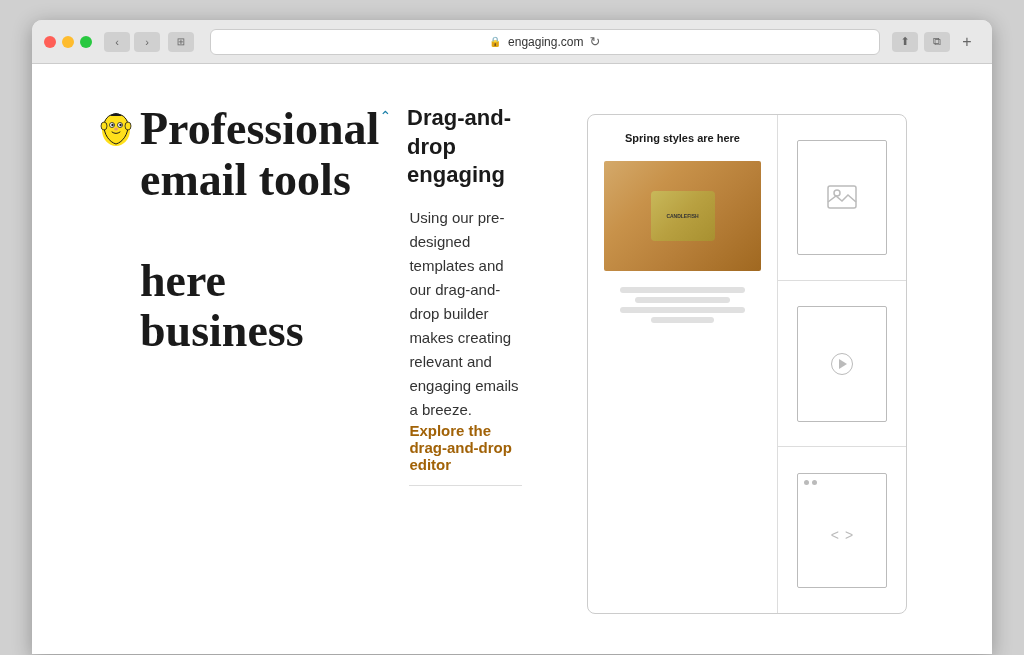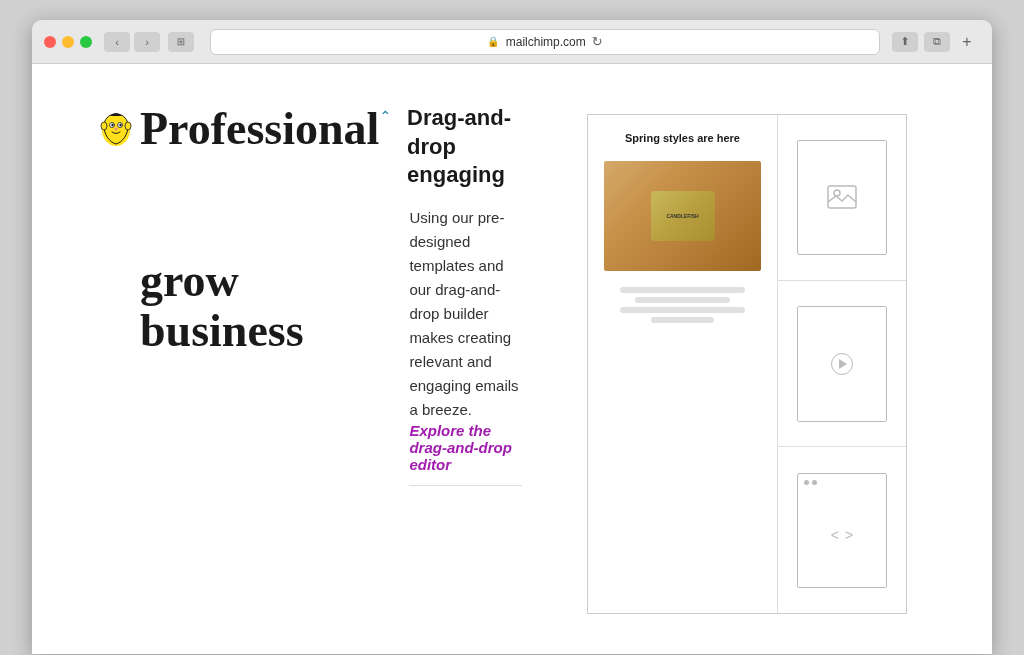--- a/index.html
+++ b/index.html
@@ -192,48 +192,47 @@
     }
 
     .feature-description {
       font-size: 15px;
       color: #333;
       line-height: 1.6;
       padding-left: 30px;
     }
 
     .feature-link {
-      color: #a21caf;
+      color: #a16207;
       text-decoration: none;
       font-size: 15px;
       font-weight: 600;
       padding-left: 30px;
       margin-bottom: 4px;
-      font-style: italic;
     }
 
     .feature-divider {
       border: none;
       border-bottom: 1px solid #ddd;
       margin-left: 30px;
       margin-top: 8px;
     }
 
     
     .right-panel {
       flex: 1;
       display: flex;
       align-items: flex-start;
       justify-content: center;
       padding-top: 10px;
     }
 
     .email-preview-container {
       border: 1px solid #ccc;
-      border-radius: 0;
+      border-radius: 8px;
       width: 320px;
       height: 500px;
       display: flex;
       overflow: hidden;
       background: white;
     }
 
     .email-main {
       flex: 0 0 190px;
       border-right: 1px solid #ddd;
@@ -422,21 +421,21 @@
       <div class="traffic-light yellow"></div>
       <div class="traffic-light green"></div>
     </div>
     <div class="nav-buttons">
       <div class="nav-btn">‹</div>
       <div class="nav-btn">›</div>
     </div>
     <div class="window-btn">⊞</div>
     <div class="address-bar">
       <span class="lock-icon">🔒</span>
-      <span>mailchimp.com</span>
+      <span>engaging.com</span>
       <span class="refresh-icon">↻</span>
     </div>
     <div class="browser-actions">
       <div class="browser-action-btn">⬆</div>
       <div class="browser-action-btn">⧉</div>
     </div>
     <div class="add-tab-btn">+</div>
   </div>
 
   <div class="page-content">
@@ -462,23 +461,23 @@
 
             <ellipse cx="12" cy="22" rx="3" ry="4" fill="#FFE01B" stroke="#1a1a1a" stroke-width="0.8"></ellipse>
             <ellipse cx="36" cy="22" rx="3" ry="4" fill="#FFE01B" stroke="#1a1a1a" stroke-width="0.8"></ellipse>
 
             <path d="M18 12 Q24 6 30 12" fill="#1a1a1a"></path>
           </svg>
         </div>
 
         <h1 class="main-heading">
           <span>Professional</span><br>
+          <span>email tools</span><br>
           <br>
-          <br>
-          <span>grow business</span>
+          <span>here business</span>
         </h1>
 
         <div class="feature-section">
           <div class="feature-header">
             <span class="chevron-up">⌃</span>
             <h2 class="feature-title">Drag-and-drop engaging</h2>
           </div>
           <p class="feature-description">Using our pre-designed templates and our drag-and-drop builder makes creating relevant and engaging emails a breeze.</p>
           <a class="feature-link" href="#">Explore the drag-and-drop editor</a>
           <hr class="feature-divider">

